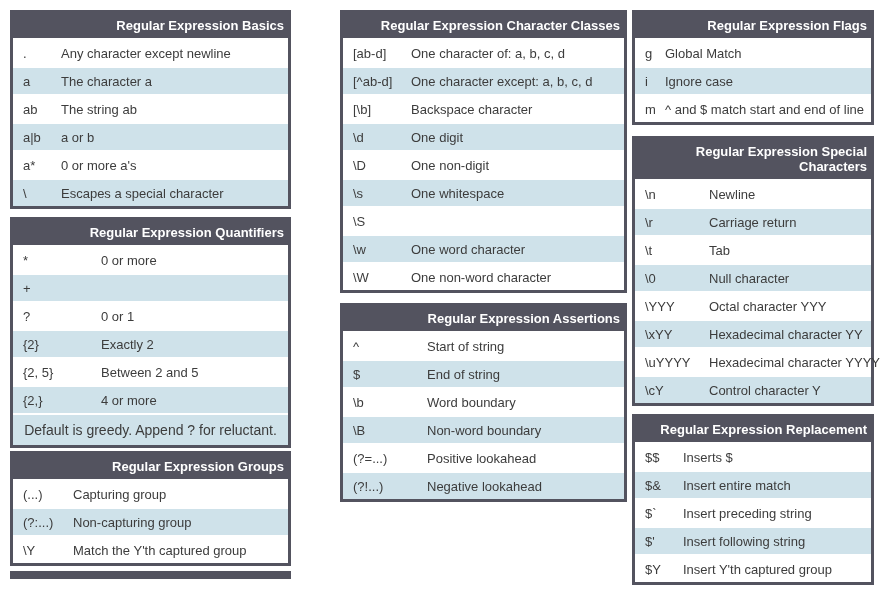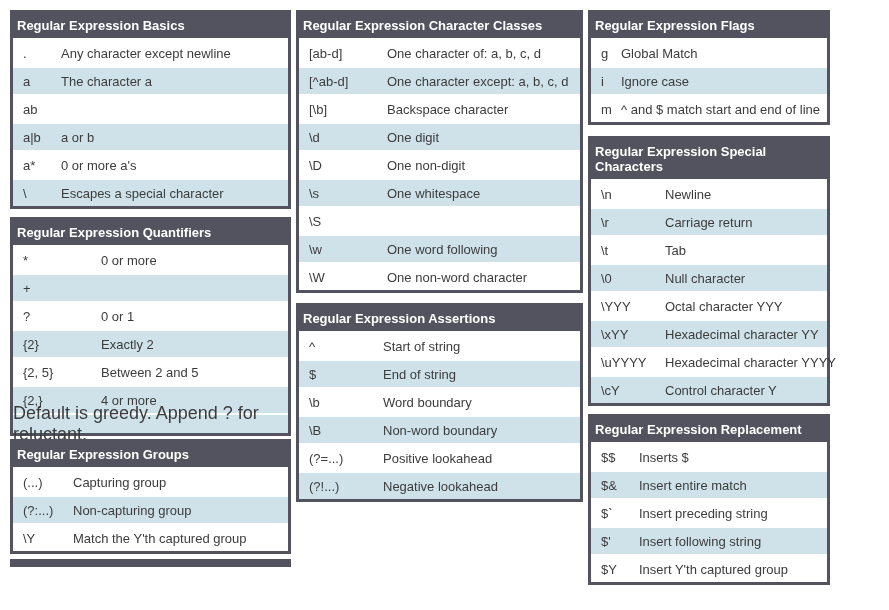--- a/index.html
+++ b/index.html
@@ -15,56 +15,56 @@
     font-family:"Liberation Sans", sans-serif;
     color:var(--text);
   }
   .sheet{
     display:flex;
     padding:10px 0 0 10px;
     column-gap:5px;
   }
   .col{display:flex;flex-direction:column;}
   .col1{width:281px;}
-  .col2{width:287px;}
+  .col2{width:287px;margin-left:44px;}
   .col3{width:242px;}
   .rtable{
     border:3px solid var(--dark);
     background:var(--white);
     width:100%;
   }
   .hdr{
     background:var(--dark);
     color:#ffffff;
     font-weight:bold;
     font-size:13px;
-    text-align:left;
+    text-align:right;
     padding:5px 4px;
   }
   .rows > .row{
     display:flex;
     align-items:center;
     height:28px;
     border-top:2px solid var(--white);
     background:var(--white);
     font-size:13px;
   }
   .rows > .row:nth-child(even){background:var(--blue);}
   .rows > .row.note{
     background:var(--blue);
     justify-content:center;
-    height:20px;
-    font-size:18px;
+    height:32px;
+    font-size:14px;
   }
   .sym{flex-shrink:0;padding-left:10px;white-space:nowrap;}
   .desc{flex:1;white-space:nowrap;}
   .w-basics  .sym{width:48px;}
   .w-quant   .sym{width:88px;}
   .w-groups  .sym{width:60px;}
-  .w-classes .sym{width:88px;}
+  .w-classes .sym{width:68px;}
   .w-assert  .sym{width:84px;}
   .w-flags   .sym{width:30px;}
   .w-special .sym{width:74px;}
   .w-repl    .sym{width:48px;}
   .gap8{margin-top:8px;}
   .gap9{margin-top:3px;}
   .gap10{margin-top:10px;}
   .gap11{margin-top:11px;}
   .gap5{margin-top:5px;}
   .cutbar{
@@ -86,20 +86,21 @@
         <div class="row">
           <div class="sym">.</div>
           <div class="desc">Any character except newline</div>
         </div>
         <div class="row">
           <div class="sym">a</div>
           <div class="desc">The character a</div>
         </div>
         <div class="row">
           <div class="sym">ab</div>
+          <div class="desc">The string ab</div>
         </div>
         <div class="row">
           <div class="sym">a|b</div>
           <div class="desc">a or b</div>
         </div>
         <div class="row">
           <div class="sym">a*</div>
           <div class="desc">0 or more a's</div>
         </div>
         <div class="row">
@@ -187,21 +188,21 @@
         </div>
         <div class="row">
           <div class="sym">\s</div>
           <div class="desc">One whitespace</div>
         </div>
         <div class="row">
           <div class="sym">\S</div>
         </div>
         <div class="row">
           <div class="sym">\w</div>
-          <div class="desc">One word following</div>
+          <div class="desc">One word character</div>
         </div>
         <div class="row">
           <div class="sym">\W</div>
           <div class="desc">One non-word character</div>
         </div>
       </div>
     </div>
 
     <div class="rtable w-assert gap10">
       <div class="hdr">Regular Expression Assertions</div>

